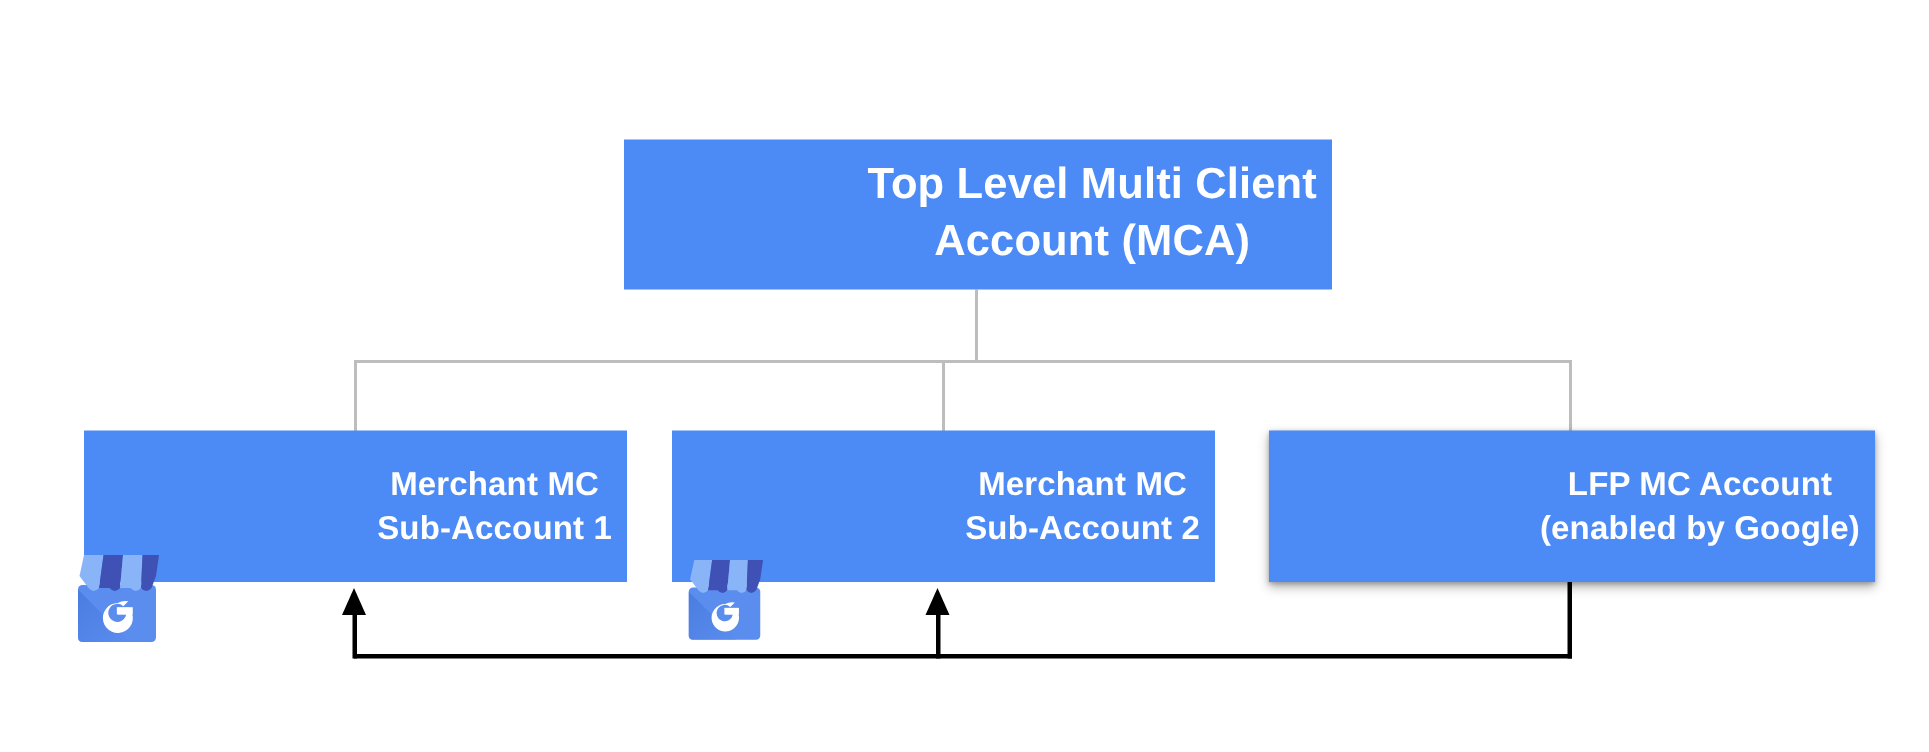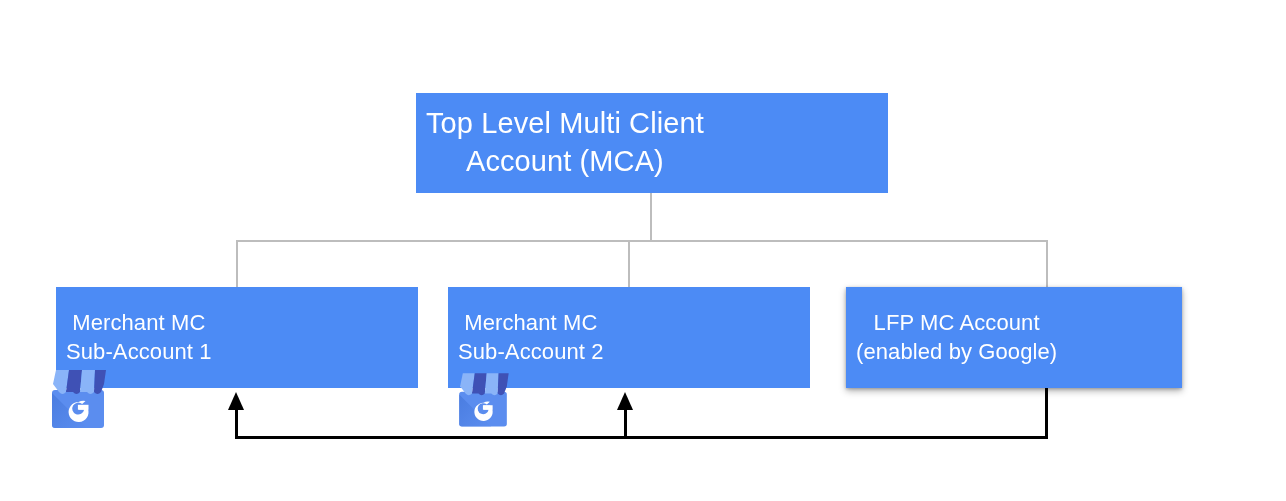--- a/index.html
+++ b/index.html
@@ -20,25 +20,26 @@
   }
 
   
   .node {
     position: absolute;
     box-sizing: border-box;
     background: #4C8BF5;
     color: #ffffff;
     display: flex;
     align-items: center;
-    justify-content: flex-start;
+    justify-content: flex-end;
     text-align: center;
     line-height: 1.30;
     letter-spacing: 0.1px;
     z-index: 4;
+    font-weight: bold;
   }
   .node .node-text {
     display: block;
     white-space: pre-line;
     padding: 0 10px;
   }
 
   #node-top {
     left: 416px;
     top: 93px;
@@ -59,21 +60,21 @@
     left: 448px;
     top: 287px;
     width: 362px;
     height: 101px;
     font-size: 22px;
   }
 
   #node-lfp {
     left: 846px;
     top: 287px;
-    width: 336px;
+    width: 404px;
     height: 101px;
     font-size: 22px;
     box-shadow: 0 3px 7px rgba(0,0,0,0.30), 0 1px 3px rgba(0,0,0,0.22);
   }
 
   
   .grey-line {
     position: absolute;
     background: #bdbdbd;
     z-index: 2;

